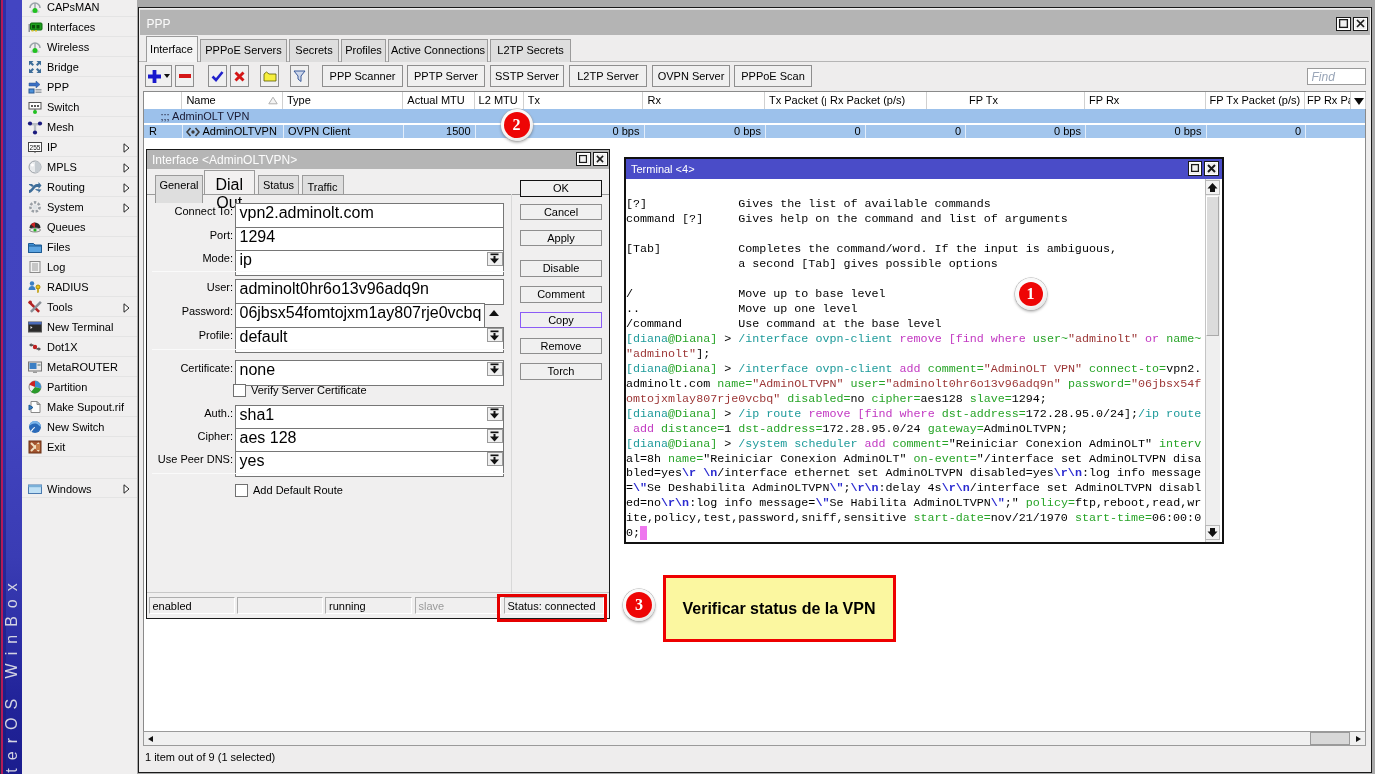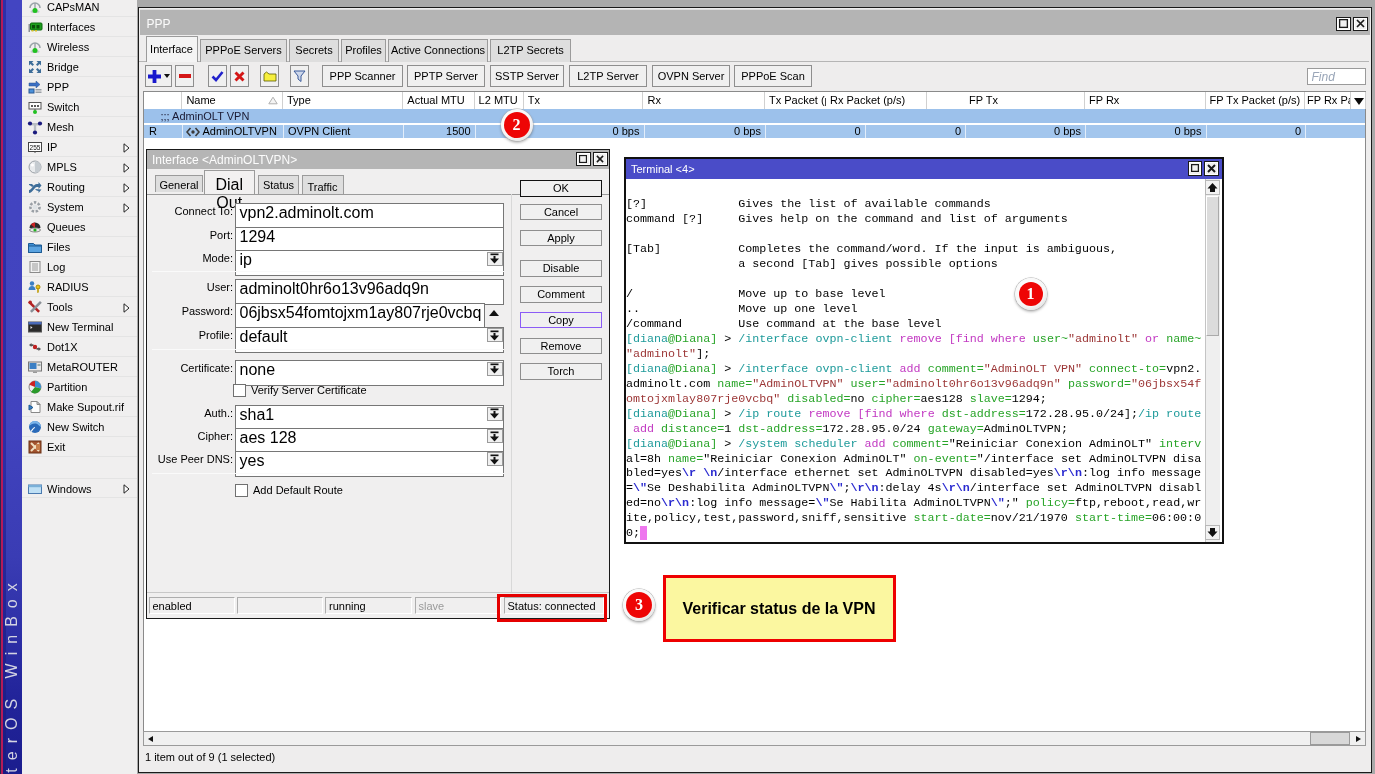--- a/index.html
+++ b/index.html
@@ -385,21 +385,21 @@
     <svg width="8" height="8" viewBox="0 0 9 9">
       <rect x="0.5" y="0.5" width="8" height="8" fill="none" stroke="#1a1a1a" stroke-width="1.6"></rect>
     </svg>
   </div>
 <div class="winbtn" style="left:593px;top:151.5px;width:14.5px;height:14px;z-index:12">
     <svg width="8" height="8" viewBox="0 0 9 9">
       <path d="M1 1l7 7M8 1l-7 7" stroke="#1a1a1a" stroke-width="1.7"></path>
     </svg>
   </div>
 <div class="ab" style="left:146.5px;top:194px;width:462px;height:1px;background:#9b9b9b;z-index:11"></div>
-<div class="ab" style="left:155px;top:175px;width:48px;height:17px;background:#dedede;border:1px solid #9b9b9b;border-bottom:none;text-align:center;padding-top:3px;font-size:11px;z-index:11">General</div>
+<div class="ab" style="left:155px;top:175px;width:48px;height:28px;background:#dedede;border:1px solid #9b9b9b;border-bottom:none;text-align:center;padding-top:3px;font-size:11px;z-index:11">General</div>
 <div class="ab" style="left:203.5px;top:170px;width:51.5px;height:24px;background:#f2f1f1;border:1px solid #9b9b9b;border-bottom:none;text-align:center;padding-top:5px;font-size:16px;z-index:12">Dial Out</div>
 <div class="ab" style="left:258px;top:175px;width:41px;height:19px;background:#dedede;border:1px solid #9b9b9b;border-bottom:none;text-align:center;padding-top:3px;font-size:11px;z-index:11">Status</div>
 <div class="ab" style="left:301.5px;top:175px;width:42px;height:19px;background:#dedede;border:1px solid #9b9b9b;border-bottom:none;text-align:center;padding-top:5px;font-size:11px;z-index:11">Traffic</div>
 <div class="ab" style="left:511px;top:194px;width:1px;height:398px;background:#d8d8d8;z-index:11"></div>
 <div class="ab" style="left:146.5px;top:592px;width:462px;height:1px;background:#c8c8c8;z-index:11"></div>
 <div class="lbl" style="left:129px;top:205px;width:104px;z-index:12">Connect To:</div>
 <div class="input" style="left:234.5px;top:203px;width:269.5px;z-index:12">vpn2.adminolt.com</div>
 <div class="lbl" style="left:129px;top:228.5px;width:104px;z-index:12">Port:</div>
 <div class="input" style="left:234.5px;top:226.5px;width:269.5px;z-index:12">1294</div>
 <div class="lbl" style="left:129px;top:252px;width:104px;z-index:12">Mode:</div>

